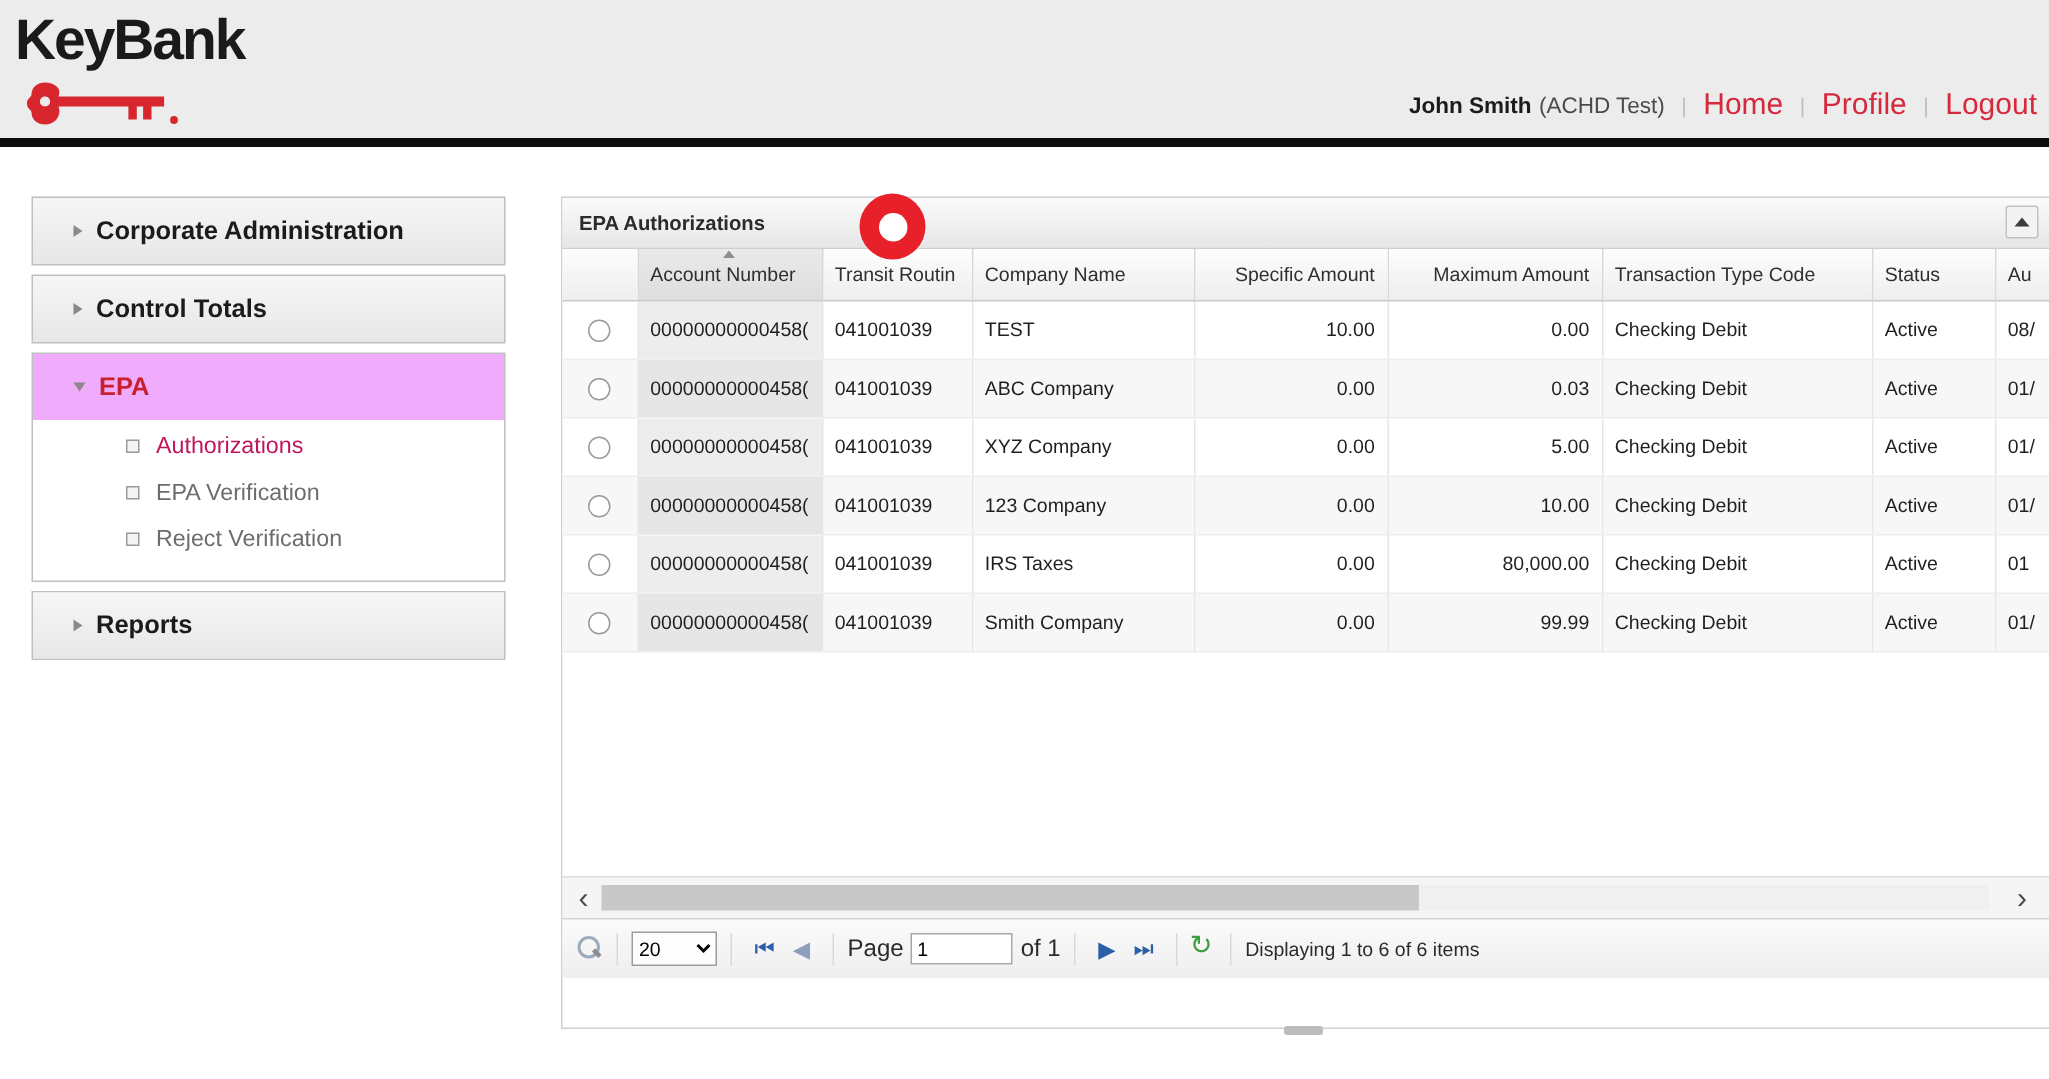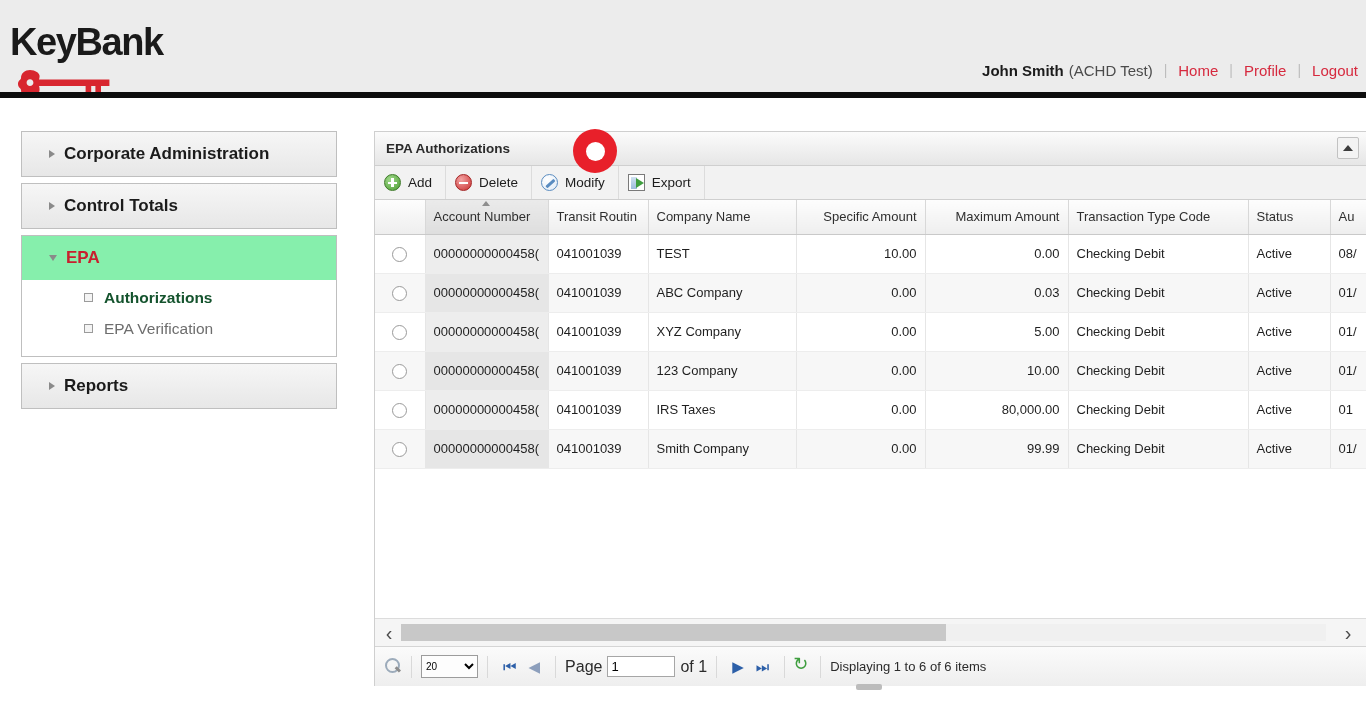--- a/index.html
+++ b/index.html
@@ -9,55 +9,55 @@
     background: #ffffff;
     font-family: "Liberation Sans", sans-serif;
     overflow: hidden;
   }
 
   
   #masthead {
     position: absolute; left: 0; top: 0; width: 1366px; height: 92px;
     background: #ececec;
   }
-  #logo-wrap { position: absolute; left: 8px; top: 20px; width: 320px; height: 84px; }
+  #logo-wrap { position: absolute; left: 8px; top: 5px; width: 320px; height: 84px; }
   #logo-word {
     font-family: "Liberation Sans", sans-serif;
     font-size: 38px; font-weight: bold; letter-spacing: -1.4px;
     color: #1a1a1a; line-height: 44px; margin-left: 2px;
   }
   #key-glyph { position: absolute; left: 4px; top: 48px; width: 110px; height: 32px; }
 
   #user-bar {
     position: absolute; right: 0px; top: 58px; height: 24px;
     display: flex; align-items: center; white-space: nowrap;
   }
   #user-name { font-size: 15px; font-weight: bold; color: #1b1b1b; }
   #user-org { font-size: 15px; color: #4b4b4b; margin-left: 5px; }
   .nav-sep { color: #bdbdbd; margin: 0 11px; font-size: 14px; }
   .nav-link {
-    font-size: 15px; color: #d6293e; text-decoration: none; cursor: pointer;
+    font-size: 20px; color: #d6293e; text-decoration: none; cursor: pointer;
   }
   #masthead-rule {
     position: absolute; left: 0; top: 92px; width: 1366px; height: 6px;
     background: #0d0d0d;
   }
 
   
   #sidebar { position: absolute; left: 21px; top: 131px; width: 316px; }
   .nav-group {
     border: 1px solid #bfbfbf; margin-bottom: 6px; background: #ededed;
   }
   .nav-group.open { background: #ffffff; }
   .nav-head {
     height: 44px; display: flex; align-items: center; padding-left: 27px;
     background: linear-gradient(to bottom, #f6f6f6 0%, #e7e7e7 100%);
     cursor: pointer;
   }
-  .nav-group.open .nav-head { background: #86efac; }
+  .nav-group.open .nav-head { background: #f0abfc; }
   .caret-right {
     width: 0; height: 0; border-left: 6px solid #8a8a8a;
     border-top: 4.5px solid transparent; border-bottom: 4.5px solid transparent;
     margin-right: 9px; flex: none;
   }
   .caret-down {
     width: 0; height: 0; border-top: 6px solid #8a8a8a;
     border-left: 4.5px solid transparent; border-right: 4.5px solid transparent;
     margin-right: 9px; flex: none;
   }
@@ -65,21 +65,21 @@
   .nav-title.accent { color: #c8202e; }
   .nav-children { padding: 2px 0 12px 0; }
   .nav-child {
     height: 31px; display: flex; align-items: center; padding-left: 62px; cursor: pointer;
   }
   .leaf-box {
     width: 9px; height: 9px; border: 1px solid #9b9b9b; background: #f4f4f4;
     margin-right: 11px; flex: none;
   }
   .child-label { font-size: 15.5px; color: #6d6d6d; }
-  .child-label.active { color: #14532d; font-weight: bold; }
+  .child-label.active { color: #be185d; font-weight: normal; }
 
   
   #panel {
     position: absolute; left: 374px; top: 131px; width: 992px; height: 555px;
     background: #ffffff; border: 1px solid #cfcfcf; border-right: none;
   }
   #panel-head {
     position: relative; height: 34px;
     background: linear-gradient(to bottom, #fbfbfb 0%, #e6e6e6 100%);
     border-bottom: 1px solid #cfcfcf;
@@ -179,21 +179,21 @@
     height: 40px; background: linear-gradient(to bottom,#fbfbfb,#eeeeee);
     border-top: 1px solid #d5d5d5; display: flex; align-items: center; padding-left: 10px;
   }
   .pg-sep { width: 1px; height: 22px; background: #d9d9d9; margin: 0 9px; }
   .mag { width: 17px; height: 17px; position: relative; cursor: pointer; opacity: .75; }
   .mag:before { content:""; position:absolute; left:0; top:0; width:11px; height:11px; border-radius:50%;
                 border: 2px solid #7f93a8; }
   .mag:after  { content:""; position:absolute; left:10px; top:10px; width:6px; height:2.5px;
                 background:#6b6b6b; transform: rotate(45deg); }
   select.pgsize {
-    font-family: "Liberation Sans", sans-serif; font-size: 10px; height: 23px; width: 57px;
+    font-family: "Liberation Sans", sans-serif; font-size: 13px; height: 23px; width: 57px;
     border: 1px solid #9c9c9c; background: #fdfdfd; cursor: pointer;
   }
   .nav-ico { font-size: 15px; color: #2c5fa8; cursor: pointer; padding: 0 6px; user-select:none; }
   .nav-ico.dim { color: #8d9fbc; }
   .pg-text { font-size: 16px; color: #2b2b2b; }
   input.pgnum {
     font-family: "Liberation Sans", sans-serif; font-size: 13px; width: 68px; height: 21px;
     border: 1px solid #a6a6a6; margin: 0 5px; padding: 0 3px; background: #fff;
   }
   .refresh { width: 17px; height: 17px; position: relative; cursor: pointer; }
@@ -265,20 +265,24 @@
     </div>
     <div class="nav-children">
       <div class="nav-child">
         <span class="leaf-box"></span>
         <span class="child-label active">Authorizations</span>
       </div>
       <div class="nav-child">
         <span class="leaf-box"></span>
         <span class="child-label">EPA Verification</span>
       </div>
+      <div class="nav-child">
+        <span class="leaf-box"></span>
+        <span class="child-label">Reject Verification</span>
+      </div>
     </div>
   </div>
 
 
   <div class="nav-group">
     <div class="nav-head">
       <span class="caret-right"></span>
       <span class="nav-title">Reports</span>
     </div>
   </div>
@@ -287,38 +291,20 @@
 
 <div id="panel">
 
   <div id="panel-head">
     <span id="panel-title">EPA Authorizations</span>
     <div id="collapse-btn">
       <span class="tri-up"></span>
     </div>
   </div>
 
-  <div id="toolbar">
-    <div class="tb-btn">
-      <span class="tb-ico ico-add"></span>
-      <span class="tb-label">Add</span>
-    </div>
-    <div class="tb-btn">
-      <span class="tb-ico ico-del"></span>
-      <span class="tb-label">Delete</span>
-    </div>
-    <div class="tb-btn">
-      <span class="tb-ico ico-mod"></span>
-      <span class="tb-label">Modify</span>
-    </div>
-    <div class="tb-btn">
-      <span class="tb-ico ico-exp"></span>
-      <span class="tb-label">Export</span>
-    </div>
-  </div>
 
   <div id="grid-wrap">
     <table class="grid">
       <colgroup>
         <col style="width:50px">
           <col style="width:123px">
           <col style="width:100px">
         <col style="width:148px">
           <col style="width:129px">
           <col style="width:143px">

